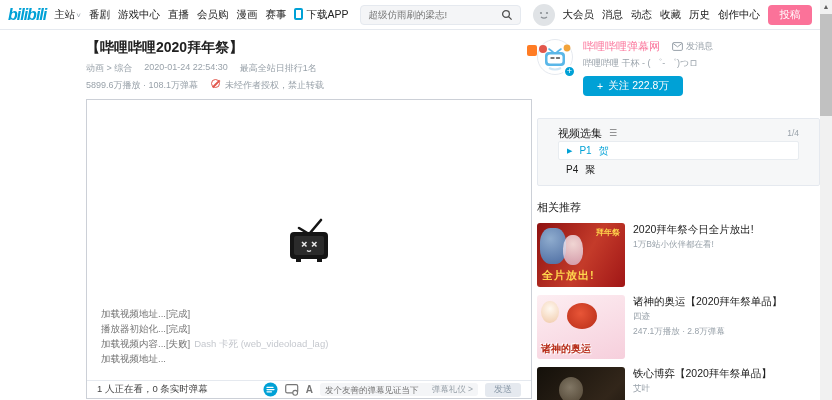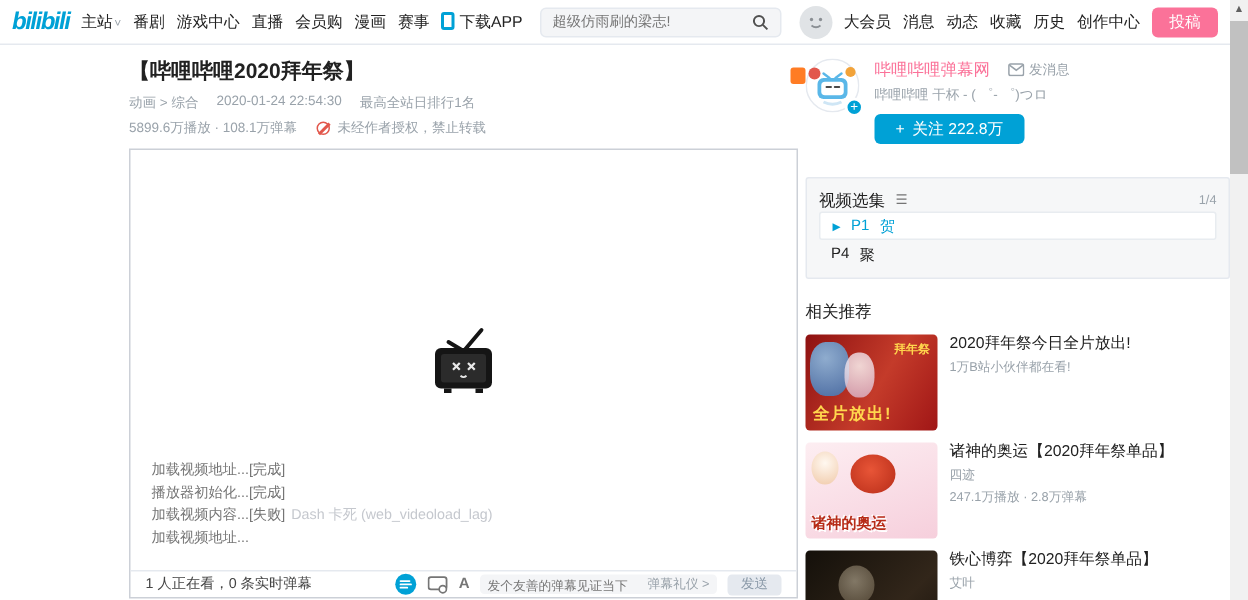--- a/index.html
+++ b/index.html
@@ -21,21 +21,21 @@
   .avatar{width:22px;height:22px;border-radius:50%;background:#e0e3e6;flex:0 0 auto;
     display:flex;align-items:center;justify-content:center;cursor:pointer;}
   .upload{flex:0 0 auto;width:44px;height:20px;background:#fb7299;color:#fff;border:none;
     border-radius:4px;font-size:10.5px;cursor:pointer;font-family:inherit;}
   
   .page{position:absolute;top:31px;left:0;width:820px;height:369px;background:#fff;overflow:hidden;}
   .main{position:absolute;left:86px;top:0;width:448px;}
   .vtitle{margin-top:8px;font-size:14px;font-weight:bold;color:#212121;}
   .meta{margin-top:5px;display:flex;gap:12px;font-size:9px;color:#99a2aa;}
   .meta a{color:#99a2aa;text-decoration:none;}
-  .stats{margin-top:4px;display:flex;align-items:center;gap:5px;font-size:9px;color:#99a2aa;}
+  .stats{margin-top:4px;display:flex;gap:5px;font-size:9px;color:#99a2aa;}
   .noreprint-icon{display:inline-block;width:9px;height:9px;border-radius:50%;border:1.5px solid #e2574c;position:relative;margin-left:8px;}
   .noreprint-icon::after{content:"";position:absolute;left:-1px;top:3px;width:10px;height:1.5px;background:#e2574c;transform:rotate(-45deg);}
   
   .player-box{position:relative;margin-top:7px;width:446px;height:300px;border:1px solid #ccd0d7;background:#fff;}
   .screen{position:absolute;left:0;right:0;top:0;bottom:18px;display:flex;align-items:center;justify-content:center;}
   .logs{position:absolute;left:14px;top:206px;font-size:9.5px;line-height:15px;color:#757575;}
   .log-extra{color:#c5c8ce;margin-left:4px;}
   .bar{position:absolute;left:0;right:0;bottom:0;height:18px;border-top:1px solid #e5e9ef;
     display:flex;align-items:center;padding:0 10px;gap:7px;font-size:9.5px;color:#444;}
   .watch{margin-right:auto;}
@@ -50,21 +50,21 @@
   .up-avatar{position:relative;width:36px;height:36px;flex:0 0 auto;cursor:pointer;}
   .badge-plus{position:absolute;right:-3px;bottom:-3px;width:13px;height:13px;background:#00a1d6;
     border:2px solid #fff;border-radius:50%;color:#fff;font-size:9px;line-height:9px;text-align:center;}
   .up-line1{display:flex;align-items:center;gap:12px;}
   .up-name{color:#fb7299;font-size:11px;cursor:pointer;}
   .msg{display:flex;align-items:center;gap:3px;color:#99a2aa;font-size:9px;cursor:pointer;}
   .up-bio{margin-top:3px;font-size:9px;color:#99a2aa;}
   .follow{margin-top:6px;width:100px;height:20px;background:#00a1d6;color:#fff;border:none;
     border-radius:4px;font-size:10.5px;cursor:pointer;font-family:inherit;display:flex;align-items:center;justify-content:center;gap:5px;}
   
-  .pl-card{margin-top:22px;background:#f6f7f8;border:1px solid #e5e9ef;border-radius:2px;padding:6px 8px;}
+  .pl-card{margin-top:22px;background:#f6f7f8;border:1px solid #e5e9ef;border-radius:2px;padding:6px 20px;}
   .pl-head{display:flex;align-items:center;font-size:11px;color:#212121;height:16px;}
   .pl-menu{margin-left:7px;color:#757575;font-size:9px;cursor:pointer;}
   .pl-page{margin-left:auto;font-size:8.5px;color:#99a2aa;}
   .pl-item{height:19px;display:flex;align-items:center;gap:7px;font-size:10px;color:#212121;padding:0 8px;cursor:pointer;}
   .pl-item.active{background:#fff;border:1px solid #e8ecf0;color:#00a1d6;border-radius:2px;}
   .play-icon{color:#00a1d6;font-size:7px;}
   .pl-num{color:inherit;}
   
   .rel-head{margin-top:14px;font-size:11px;color:#212121;}
   .rel-item{margin-top:8px;display:flex;gap:8px;cursor:pointer;}

